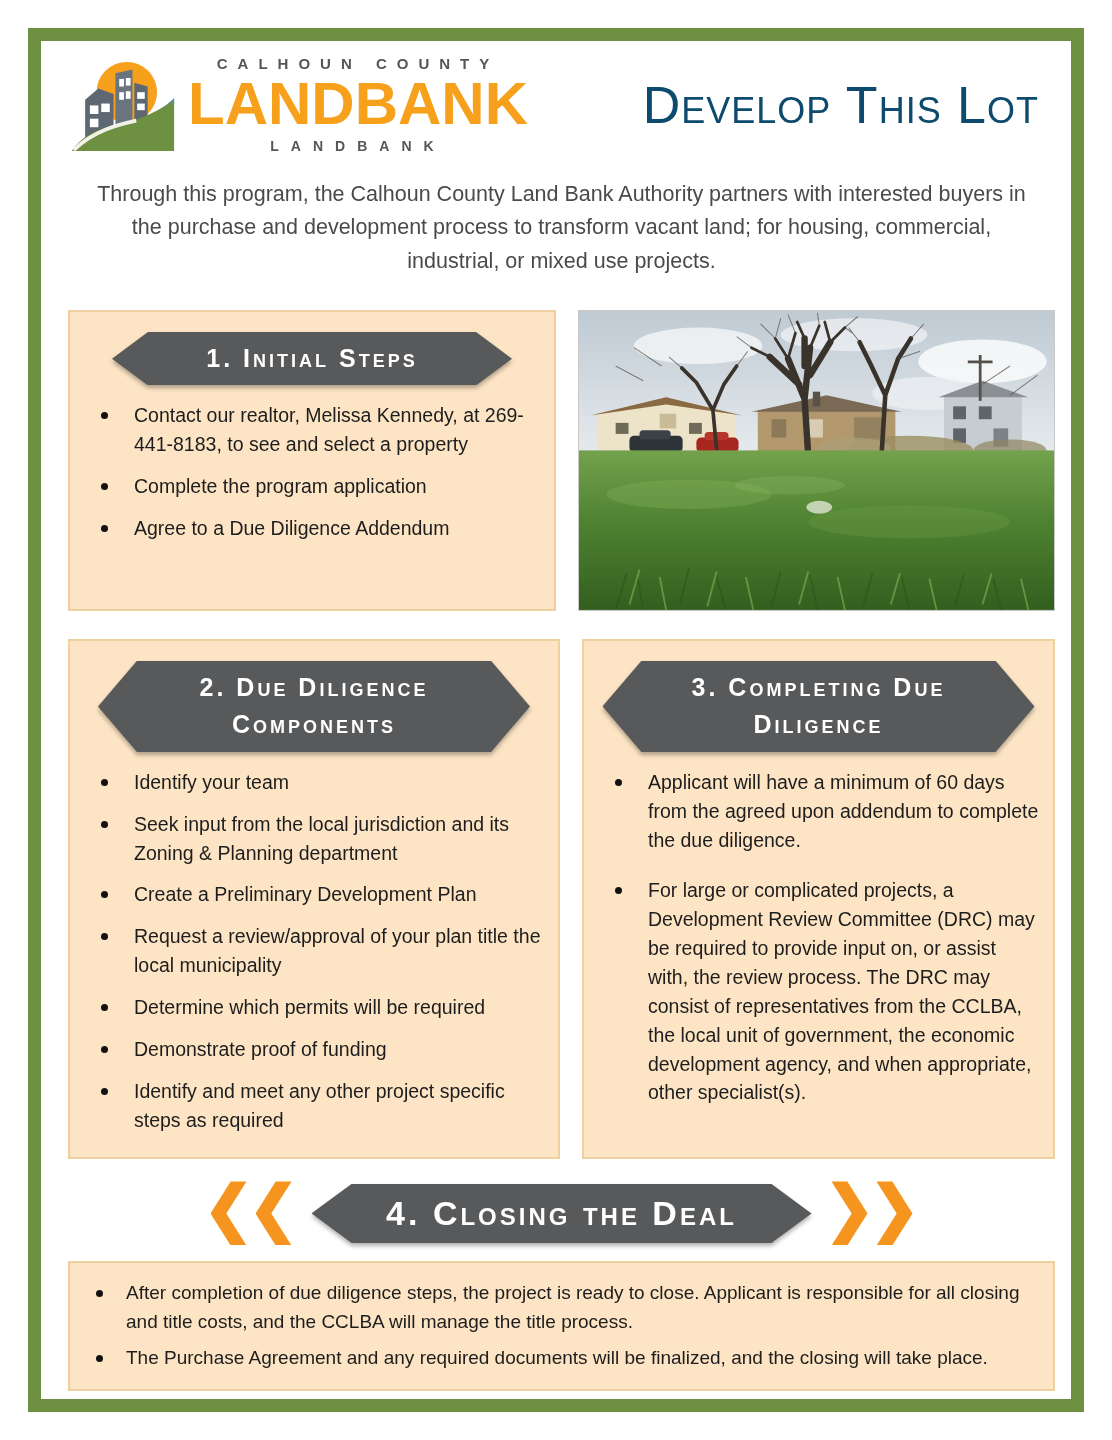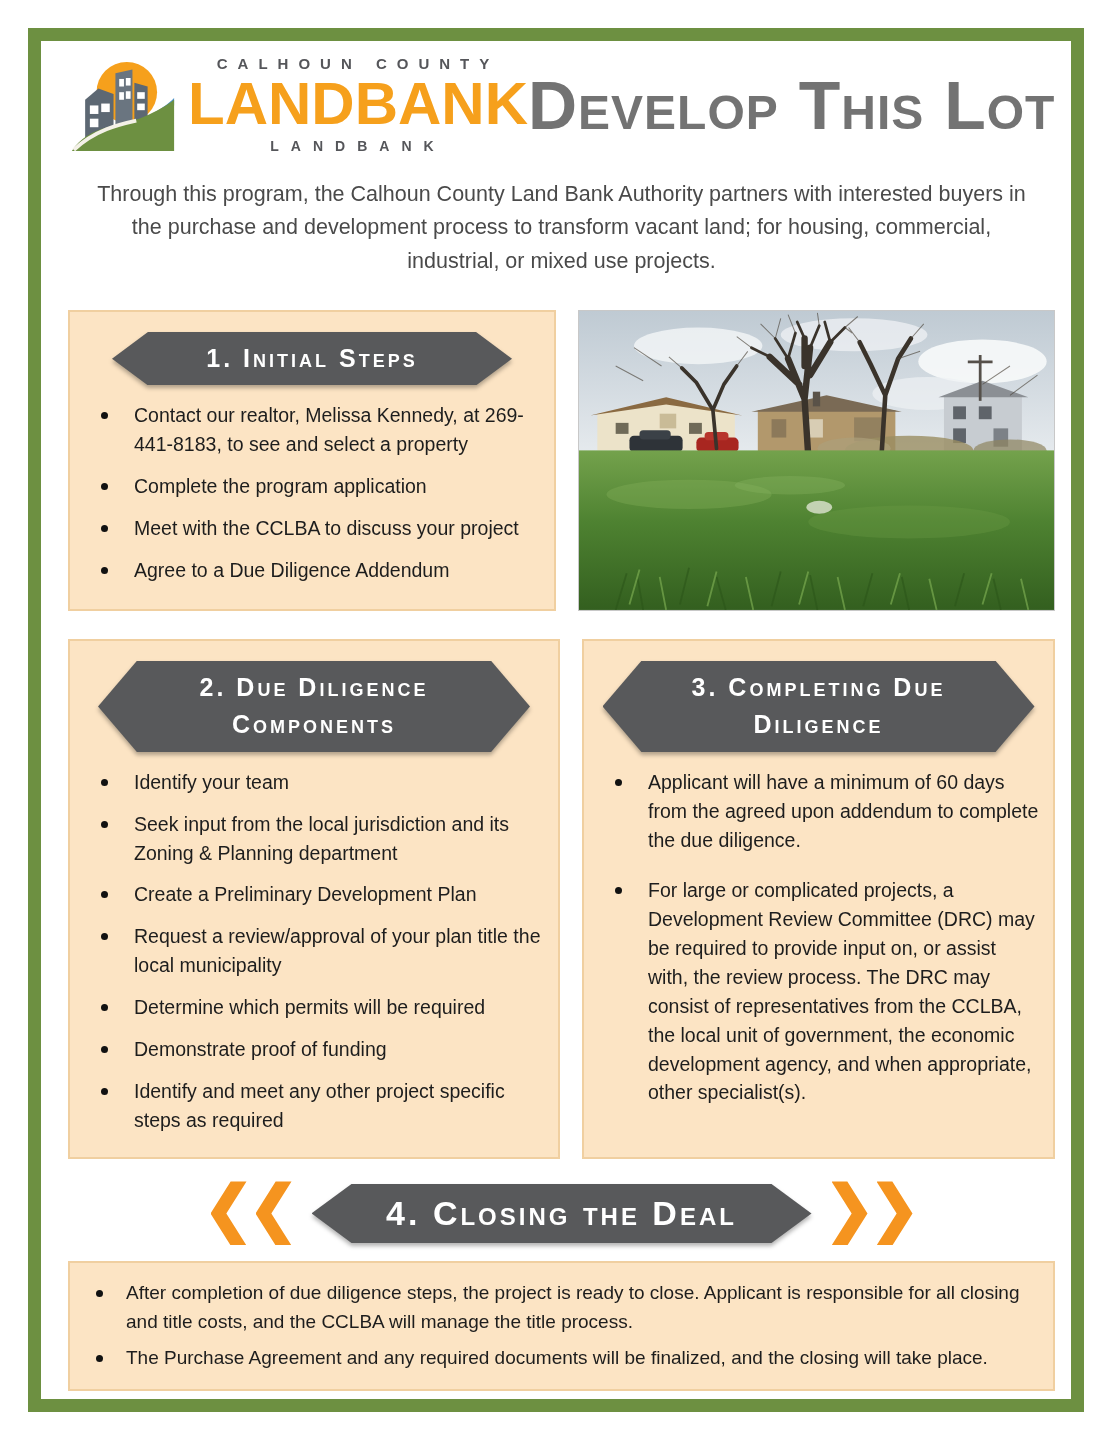--- a/index.html
+++ b/index.html
@@ -19,22 +19,22 @@
   
   .header { display:flex; align-items:center; padding:6px 6px 10px 2px; }
   .logo-wrap { display:flex; align-items:center; gap:12px; }
   .logo-icon svg { display:block; }
   .logo-text { display:flex; flex-direction:column; align-items:center; }
   .logo-top { font-size:15px; letter-spacing:10px; color:#55565a; font-weight:600; margin-bottom:2px; }
   .logo-name { font-size:60px; font-weight:700; color:#f6a01c; letter-spacing:0px; line-height:1; }
   .logo-bottom { font-size:14px; letter-spacing:12px; color:#55565a; font-weight:600; margin-top:4px; }
   .header-title {
     margin-left:auto; padding-right:10px;
-    font-variant:small-caps; font-weight:700; font-size:68px;
-    color:#737373; letter-spacing:1px; white-space:nowrap;
+    font-variant:small-caps; font-weight:400; font-size:52px;
+    color:#0c4a6e; letter-spacing:1px; white-space:nowrap;
   }
 
   .green-rule { border:none; height:5px; background:#6d9041; width:99%; margin:0 auto; }
 
   
   .intro {
     text-align:center; font-size:21.5px; color:#4a4a4a; line-height:1.55;
     padding:14px 24px 16px 24px;
   }
 
@@ -132,21 +132,20 @@
   <hr class="green-rule">
 
   <div class="row1">
     <div class="panel">
       <div class="banner-wrap">
         <div class="banner one-line">1. Initial Steps</div>
       </div>
       <ul class="bullets">
         <li>Contact our realtor, Melissa Kennedy, at 269-441-8183, to see and select a property</li>
         <li>Complete the program application</li>
-        <li>Meet with the CCLBA to discuss your project</li>
         <li>Agree to a Due Diligence Addendum</li>
       </ul>
     </div>
 
     <div class="photo">
       <svg viewBox="0 0 518 326" preserveAspectRatio="xMidYMid slice" aria-hidden="true">
         <defs>
           <linearGradient id="sky" x1="0" y1="0" x2="0" y2="1">
             <stop offset="0" stop-color="#bfcad3"></stop>
             <stop offset="1" stop-color="#e9edf0"></stop>

